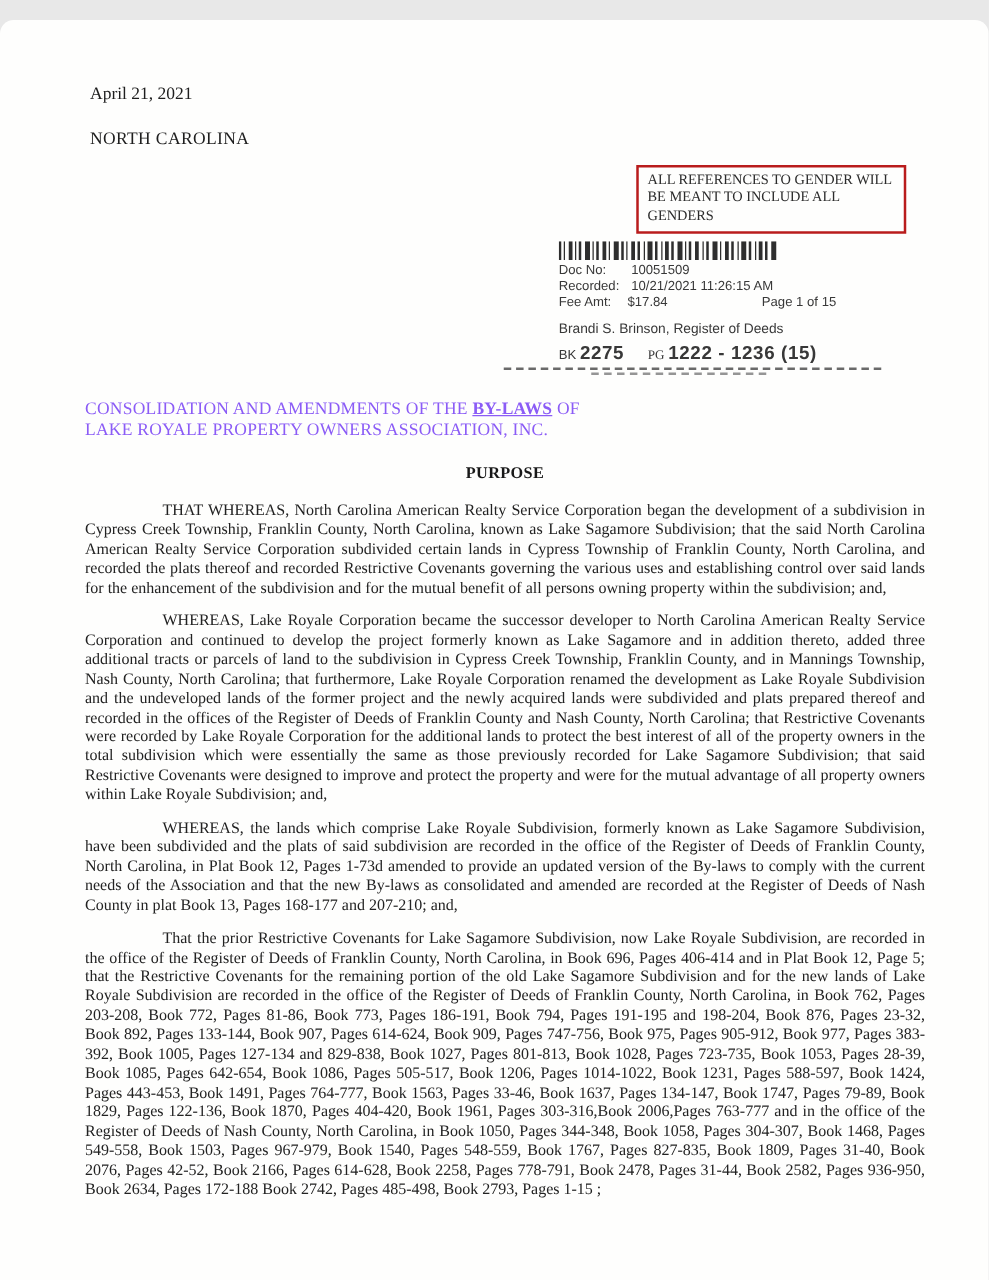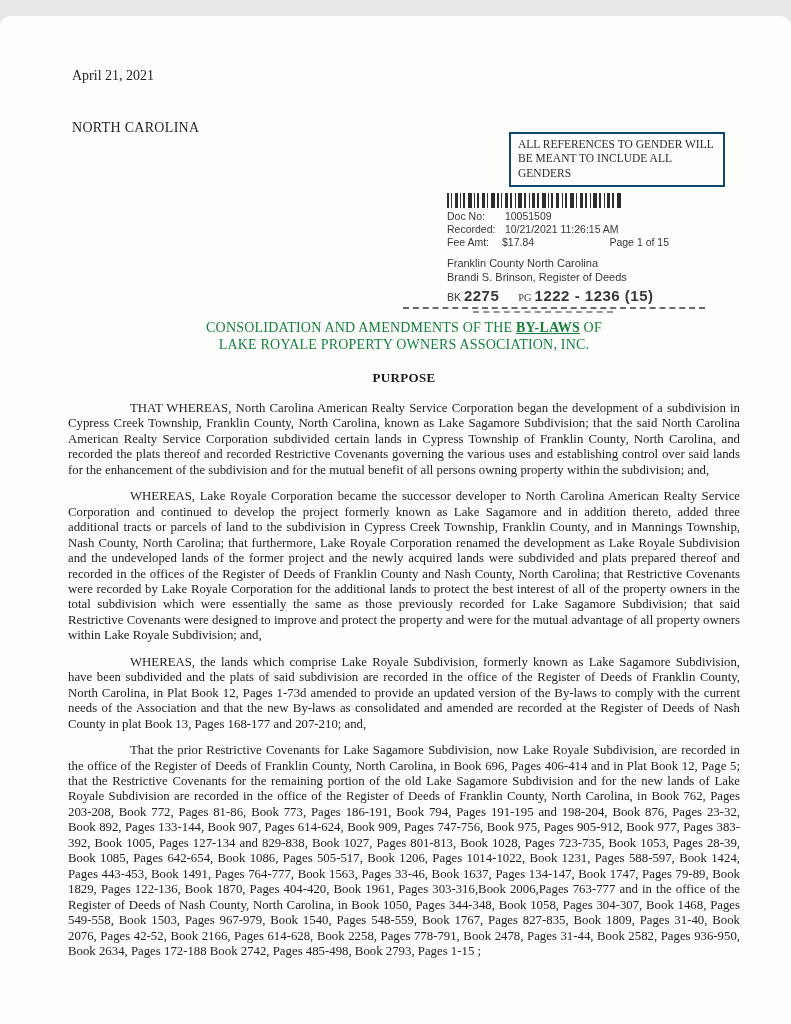--- a/index.html
+++ b/index.html
@@ -7,24 +7,24 @@
     position:relative;
     width:791px;height:1024px;
     margin:16px auto;
     background:#fefefd;
     font-family:"Liberation Serif", serif;
     color:#1e1e1e;
     overflow:hidden;
     border-radius:11px;
   }
   .date-line{position:absolute;left:72px;top:52px;font-size:14px;}
-  .state-line{position:absolute;left:72px;top:104px;font-size:14px;letter-spacing:.3px;}
+  .state-line{position:absolute;left:72px;top:88px;font-size:14px;letter-spacing:.3px;}
   .gender-box{
     position:absolute;left:509px;top:116px;width:198px;
-    border:2px solid #0c4a6e;
+    border:2px solid #b91c1c;
     padding:3px 7px 5px 7px;
     font-size:11.5px;line-height:1.24;
     color:#2b2b2b;
   }
   .stamp{
     position:absolute;left:447px;top:177px;width:300px;
     font-family:"Liberation Sans", sans-serif;
     color:#383838;
   }
   .barcode{display:block;margin:0 0 2px 0;}
@@ -37,22 +37,22 @@
   .bk-row{margin-top:3px;font-size:10.5px;white-space:nowrap;}
   .bk-row .num{font-size:15px;font-weight:bold;letter-spacing:.5px;}
   .bk-row .pg-label{margin-left:16px;font-family:Liberation Serif, serif;}
   .dash-line{height:0;border-bottom:2px dashed #6a6a6a;}
   .dash-1{width:302px;margin:3px 0 0 -44px;}
   .dash-2{width:140px;margin:2px 0 0 26px;opacity:.7;}
   .content{
     position:absolute;left:68px;top:303px;width:672px;
   }
   .doc-title{
-    text-align:center;font-size:14px;line-height:17px;
-    letter-spacing:.2px;color:#15803d;
+    text-align:left;font-size:14px;line-height:17px;
+    letter-spacing:.2px;color:#8b5cf6;
   }
   .emph{font-weight:bold;text-decoration:underline;}
   .purpose-heading{
     text-align:center;font-weight:bold;font-size:13px;
     margin-top:17px;letter-spacing:.3px;color:#191919;
   }
   .body-text{margin-top:15px;}
   .body-text p{
     margin:0 0 11px 0;
     font-size:12.8px;line-height:15.45px;
@@ -123,21 +123,20 @@
     <div class="stamp-row">
       <span class="stamp-label">Recorded:</span>
       <span>10/21/2021 11:26:15 AM</span>
     </div>
     <div class="stamp-row fee-row">
       <span class="stamp-label">Fee Amt:</span>
       <span class="fee-val">$17.84</span>
       <span class="page-count">Page 1 of 15</span>
     </div>
     <div class="county-block">
-      <div>Franklin County North Carolina</div>
       <div>Brandi S. Brinson, Register of Deeds</div>
     </div>
     <div class="bk-row">
       <span>BK</span>
       <span class="num">2275</span>
       <span class="pg-label">PG</span>
       <span class="num">1222 - 1236 (15)</span>
     </div>
     <div class="dash-line dash-1"></div>
     <div class="dash-line dash-2"></div>

